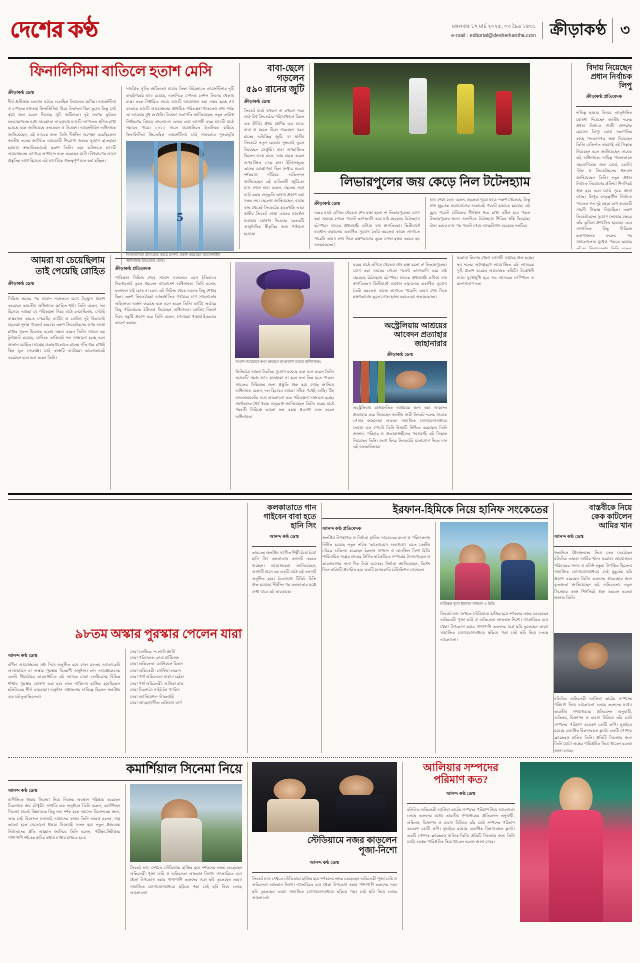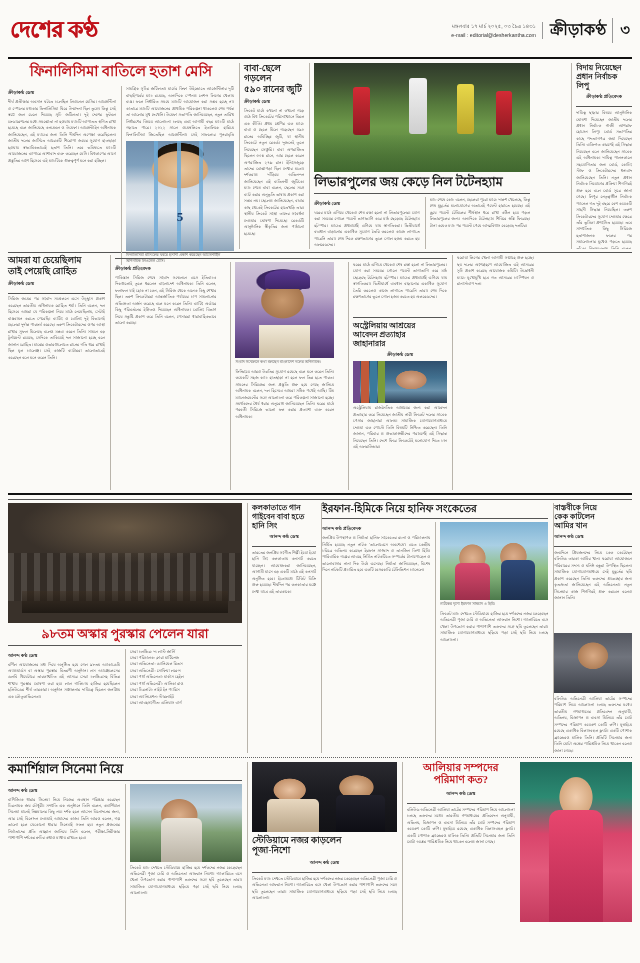--- a/index.html
+++ b/index.html
@@ -29,22 +29,22 @@
   .rule-dotted { border-top:1px dotted #666; margin:4px 0; height:0; }
 
   
   .band { display:flex; gap:5px; }
   .col { display:flex; flex-direction:column; }
   .vsep { border-left:0.7px solid #b9b4ab; }
 
   
   .hl-red { color:#c0121a; font-family:"Liberation Serif", serif; font-weight:bold;
      line-height:1.22; text-align:center; }
-  .hl-blk { color:#121212; font-family:Liberation Serif, serif; font-weight:bold;
-     line-height:1.22; text-align:left; }
+  .hl-blk { color:#121212; font-family:Liberation Sans, sans-serif; font-weight:bold;
+     line-height:1.22; text-align:right; }
   .h-xl { font-size:14.5px; }
   .h-lg { font-size:12.5px; }
   .h-md { font-size:10.5px; }
   .h-sm { font-size:8.8px; }
   .h-xs { font-size:7.6px; }
   .byline { font-size:4.6px; font-weight:bold; color:#222; margin:3px 0 2px 0; }
   .byline-c { text-align:center; }
   .bodytxt { font-size:4px; line-height:1.62; color:#2a2a2a; text-align:justify;
     hyphens:auto; word-break:break-word; }
   .cap { font-size:3.8px; color:#444; line-height:1.5; margin-top:2px; }
@@ -231,21 +231,21 @@
       <div class="bodytxt" style="flex:1; overflow:hidden;">ঘরোয়া লিগের খেলা আগামী সপ্তাহে শুরু হচ্ছে। ছয় দলের অংশগ্রহণে আয়োজিত এই আসরের সূচি প্রকাশ করেছে আয়োজক কমিটি। উদ্বোধনী ম্যাচে মুখোমুখি হবে গত আসরের চ্যাম্পিয়ন ও রানার্সআপ দল।</div>
     </div>
   </div>
 
   <div class="rule-thick"></div>
 
   <div class="rule-thin"></div>
 
   <div class="band" style="height:250px;">
 
-    <div class="col" style="width:234px;">
+    <div class="col" style="width:234px;align-items:flex-end;">
       <div class="photo ph-oscar" style="height:120px;">
         <div style="position:absolute;left:0;right:0;bottom:18%;height:40%;background:repeating-linear-gradient(90deg,rgba(255,255,255,.10) 0 6px,rgba(0,0,0,.10) 6px 13px);"></div>
         <div style="position:absolute;left:6%;bottom:8%;width:88%;height:18%;background:linear-gradient(180deg,rgba(60,45,30,.4),rgba(25,20,15,.8));"></div>
       </div>
       <div class="hl-red h-lg" style="margin-top:4px;">৯৮তম অস্কার পুরস্কার পেলেন যারা</div>
       <div class="rule-thin"></div>
       <div class="band" style="gap:5px;flex:1;">
         <div class="col" style="width:112px;">
           <div class="byline">আনন্দ কণ্ঠ ডেস্ক</div>
           <div class="bodytxt" style="overflow:hidden;">বর্ণিল আয়োজনের মধ্য দিয়ে অনুষ্ঠিত হয়ে গেল ৯৮তম অ্যাকাডেমি অ্যাওয়ার্ডস বা অস্কার পুরস্কার বিতরণী অনুষ্ঠান। লস অ্যাঞ্জেলেসের ডলবি থিয়েটারে তারকাখচিত এই আসরে সেরা চলচ্চিত্রসহ বিভিন্ন শাখায় পুরস্কার ঘোষণা করা হয়। লাল গালিচায় হাজির হয়েছিলেন হলিউডের শীর্ষ তারকারা। অনুষ্ঠান সঞ্চালনার দায়িত্বে ছিলেন জনপ্রিয় এক কৌতুকাভিনেতা।</div>

